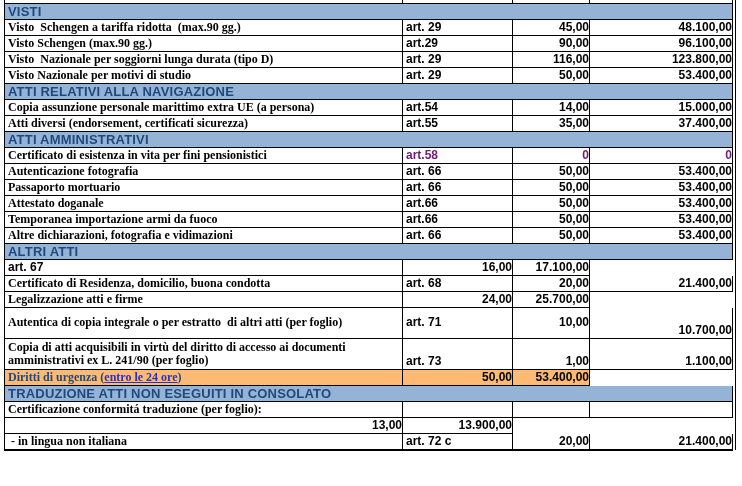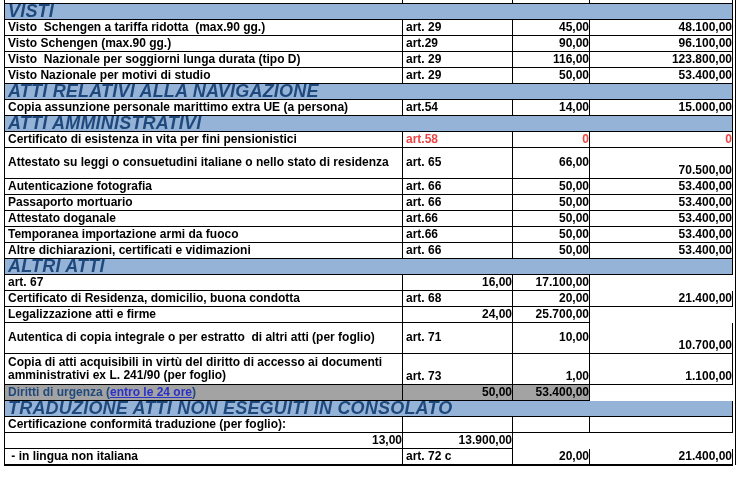--- a/index.html
+++ b/index.html
@@ -17,31 +17,31 @@
   }
   .row { display:grid; grid-template-columns:398px 110px 77px 1fr; height:16px; }
   .row.dbl { height:31px; }
   .row.spacer { height:4px; }
   .cell {
     border-right:1px solid #000; border-bottom:1px solid #000;
     box-sizing:border-box; overflow:hidden;
     display:flex; align-items:center;
     font-weight:bold; font-size:12px; line-height:13.5px; color:#000;
   }
-  .desc { padding:0 2px 0 3px; white-space:pre-wrap; }
+  .desc { padding:0 2px 0 3px; white-space:pre-wrap;font-family:Liberation Serif, serif; }
   .art  { padding-left:3px; white-space:pre; }
   .num  { justify-content:flex-end; }
   .v-bottom { align-items:flex-end; padding-bottom:1px; }
   .sec-cell {
     grid-column:1 / -1;
     background:#95B3D7; color:#1F497D;
-    padding-left:3px; font-size:18px; letter-spacing:0.2px;font-style:italic;
-  }
-  .navy { color:#ef4444; }
-  .hl { background:#a3a3a3; }
+    padding-left:3px; font-size:13px; letter-spacing:0.2px;
+  }
+  .navy { color:#701a75; }
+  .hl { background:#fdba74; }
   .urg-text { color:#1F497D; }
   .link { color:#2A31C8; text-decoration:underline; cursor:pointer; }
 </style>
 </head>
 <body>
 
 <div class="sheet">
   <div class="tbl">
 
     <div class="row spacer">
@@ -87,38 +87,38 @@
       <div class="cell sec-cell">ATTI RELATIVI ALLA NAVIGAZIONE</div>
     </div>
 
     <div class="row">
       <div class="cell desc">Copia assunzione personale marittimo extra UE (a persona)</div>
       <div class="cell art">art.54</div>
       <div class="cell num">14,00</div>
       <div class="cell num">15.000,00</div>
     </div>
 
+    <div class="row">
+      <div class="cell desc">Atti diversi (endorsement, certificati sicurezza)</div>
+      <div class="cell art">art.55</div>
+      <div class="cell num">35,00</div>
+      <div class="cell num">37.400,00</div>
+    </div>
 
     <div class="row">
       <div class="cell sec-cell">ATTI AMMINISTRATIVI</div>
     </div>
 
     <div class="row">
       <div class="cell desc">Certificato di esistenza in vita per fini pensionistici</div>
       <div class="cell art navy">art.58</div>
       <div class="cell num navy">0</div>
       <div class="cell num navy">0</div>
     </div>
 
-    <div class="row dbl">
-      <div class="cell desc">Attestato su leggi o consuetudini italiane o nello stato di residenza</div>
-      <div class="cell art">art. 65</div>
-      <div class="cell num">66,00</div>
-      <div class="cell num v-bottom">70.500,00</div>
-    </div>
 
     <div class="row">
       <div class="cell desc">Autenticazione fotografia</div>
       <div class="cell art">art. 66</div>
       <div class="cell num">50,00</div>
       <div class="cell num">53.400,00</div>
     </div>
 
     <div class="row">
       <div class="cell desc">Passaporto mortuario</div>
@@ -135,21 +135,21 @@
     </div>
 
     <div class="row">
       <div class="cell desc">Temporanea importazione armi da fuoco</div>
       <div class="cell art">art.66</div>
       <div class="cell num">50,00</div>
       <div class="cell num">53.400,00</div>
     </div>
 
     <div class="row">
-      <div class="cell desc">Altre dichiarazioni, certificati e vidimazioni</div>
+      <div class="cell desc">Altre dichiarazioni, fotografia e vidimazioni</div>
       <div class="cell art">art. 66</div>
       <div class="cell num">50,00</div>
       <div class="cell num">53.400,00</div>
     </div>
 
     <div class="row">
       <div class="cell sec-cell">ALTRI ATTI</div>
     </div>
 
     <div class="row">

